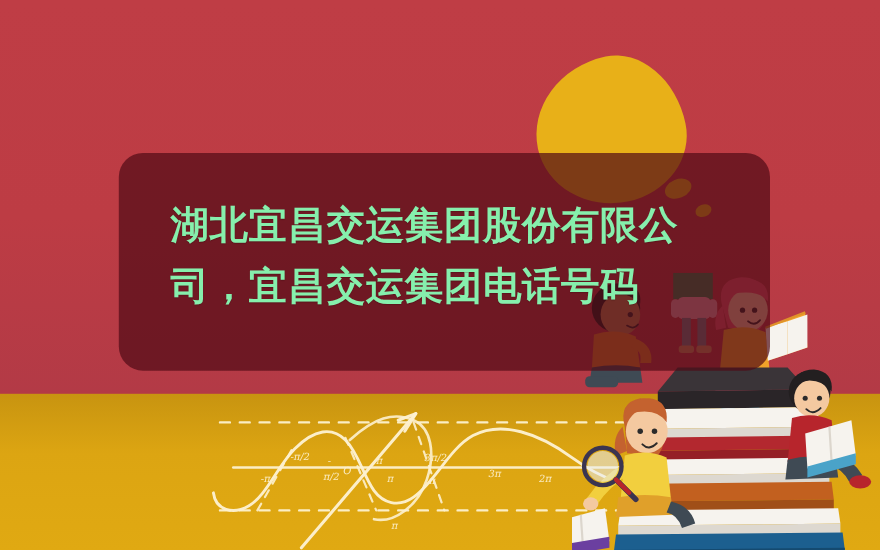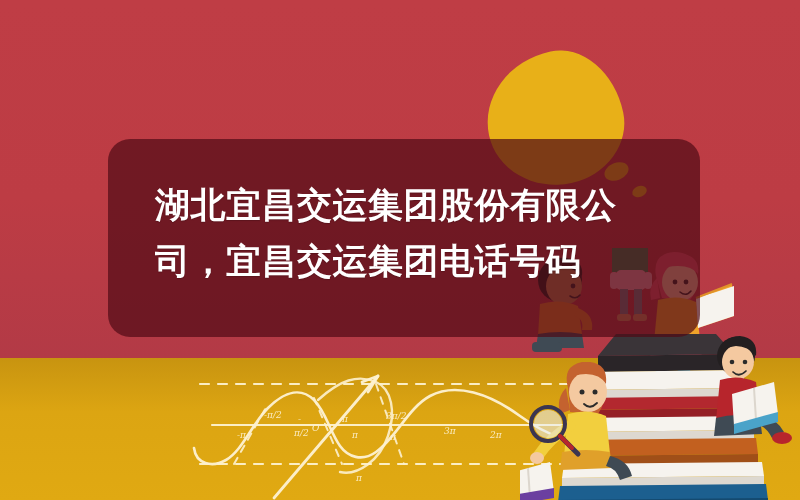--- a/index.html
+++ b/index.html
@@ -94,21 +94,21 @@
     top: 139px;
     width: 592px;
     height: 198px;
     background: rgba(80, 10, 22, 0.70);
     border-radius: 22px;
     box-sizing: border-box;
     padding: 38px 26px 0 47px;
   }
   .headline {
     margin: 0;
-    color: #ffffff;
+    color: #86efac;
     font-size: 35px;
     line-height: 56px;
     font-weight: 700;
     letter-spacing: 0.5px;
     white-space: pre-line;
     text-shadow: 0 1px 1px rgba(0,0,0,0.18);
   }
 </style>
 </head>
 <body>

